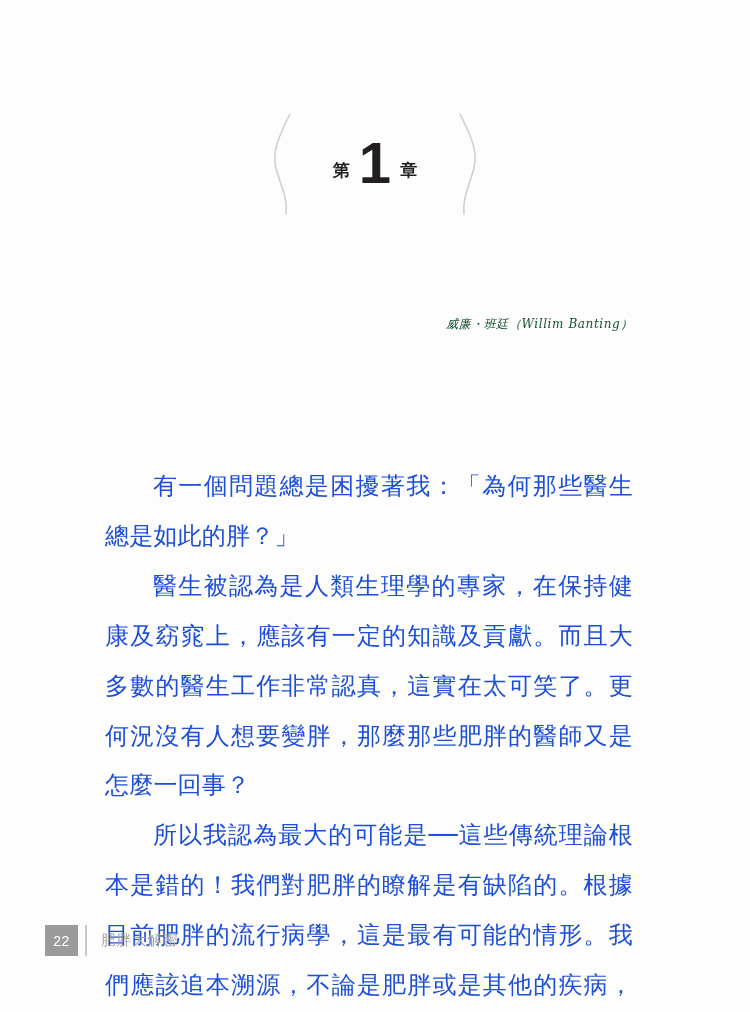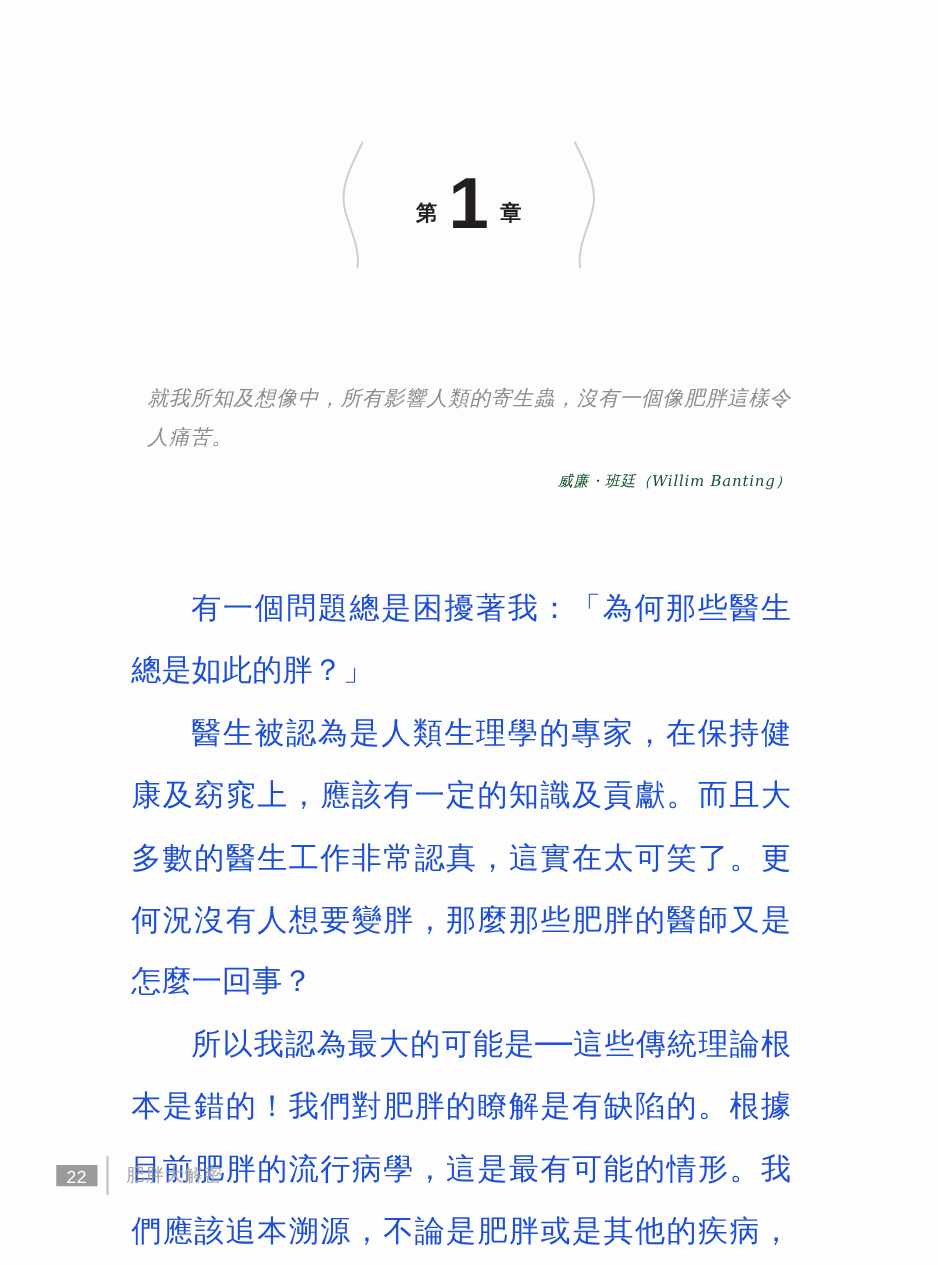--- a/index.html
+++ b/index.html
@@ -132,21 +132,21 @@
   
   .footer {
     position: absolute;
     left: 45px;
     top: 925px;
     display: flex;
     align-items: center;
   }
   .folio-box {
     width: 33px;
-    height: 17px;
+    height: 31px;
     background: #9b9b9b;
     display: flex;
     align-items: center;
     justify-content: center;
     font-family: "Liberation Sans", sans-serif;
     font-size: 14px;
     color: #ffffff;
     letter-spacing: 0.5px;
   }
   .folio-rule {
@@ -175,21 +175,20 @@
     </svg>
     <div class="chapter-inner">
       <span class="chapter-word">第</span>
       <span class="chapter-num">1</span>
       <span class="chapter-word">章</span>
     </div>
   </div>
 
 
   <div class="epigraph">
-    <div class="epigraph-text">就我所知及想像中，所有影響人類的寄生蟲，沒有一個像肥胖這樣令人痛苦。</div>
     <div class="epigraph-attrib">
       <span>威廉・班廷（</span><span class="en">Willim Banting</span><span>）</span>
     </div>
   </div>
 
   <div class="body-copy">
     <p>有一個問題總是困擾著我：「為何那些醫生總是如此的胖？」</p>
     <p>醫生被認為是人類生理學的專家，在保持健康及窈窕上，應該有一定的知識及貢獻。而且大多數的醫生工作非常認真，這實在太可笑了。更何況沒有人想要變胖，那麼那些肥胖的醫師又是怎麼一回事？</p>
     <p>所以我認為最大的可能是──這些傳統理論根本是錯的！我們對肥胖的瞭解是有缺陷的。根據目前肥胖的流行病學，這是最有可能的情形。我們應該追本溯源，不論是肥胖或是其他的疾病，都應該回到最重要的問題「起因」。我們不再花時間思考這個重要的問</p>
   </div>

